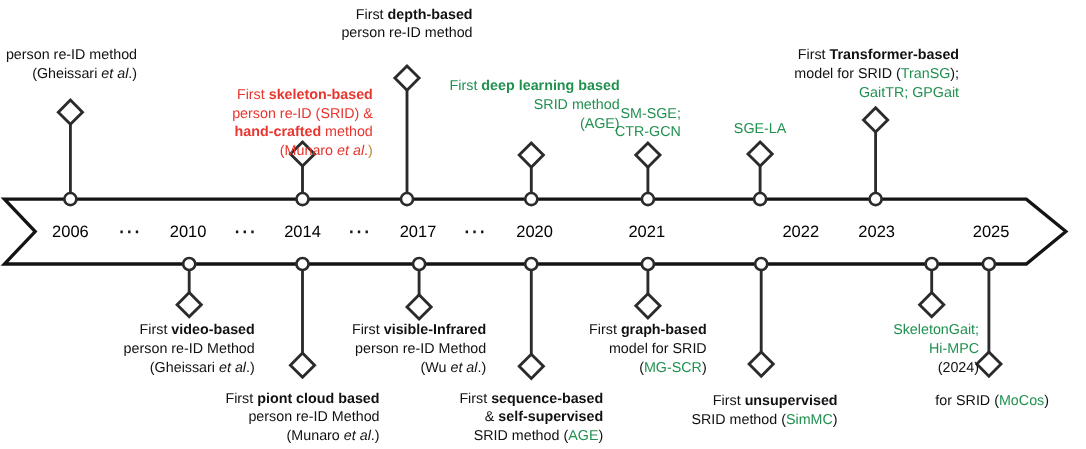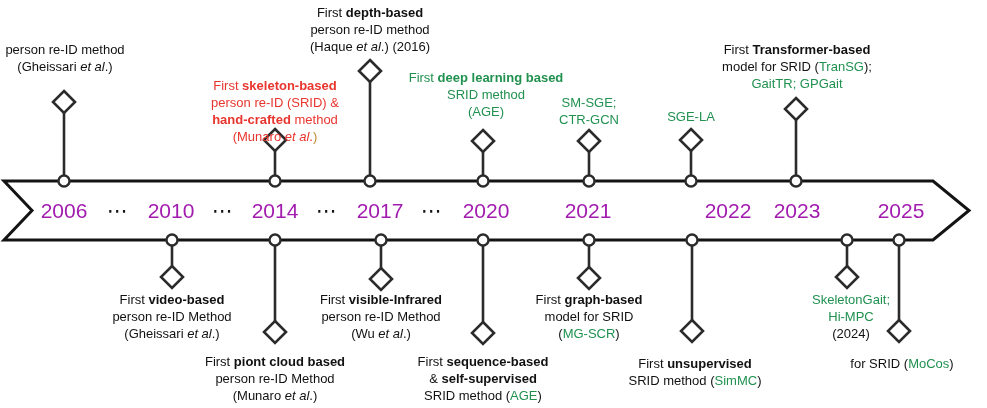--- a/index.html
+++ b/index.html
@@ -7,37 +7,37 @@
     position:relative;
     width:987px;height:408px;
     background:#ffffff;
     font-family:"Liberation Sans","DejaVu Sans",sans-serif;
     overflow:hidden;
   }
   .graphics{position:absolute;left:0;top:0;}
   .ann{
     position:absolute;
     transform:translateX(-50%);
-    text-align:center;
+    text-align:right;
     font-size:13px;
     line-height:17px;
     color:#111111;
     white-space:nowrap;
   }
   .ann b{font-weight:bold;}
   .ann i{font-style:italic;}
   .red{color:#e8352e;margin-top:20px;}
   .green{color:#219150;}
   .gold{color:#bf8b2e;}
   .year{
     position:absolute;
     transform:translate(-50%,-50%);
     top:211px;
-    font-size:21px;
-    color:#a21caf;
+    font-size:15px;
+    color:#000000;
     white-space:nowrap;
     text-align:right;
   }
   .dots{
     position:absolute;
     transform:translate(-50%,-50%);
     top:211px;
     font-size:21px;
     letter-spacing:1px;
     color:#141414;
@@ -152,21 +152,20 @@
   <div class="ann red" style="left:275px;top:57px">
     <div><span>First </span><b>skeleton-based</b></div>
     <div><span>person re-ID (SRID) &amp;</span></div>
     <div><b>hand-crafted</b><span> method</span></div>
     <div><span>(Munaro </span><i>et al</i><span>.</span><span class="gold">)</span></div>
   </div>
 
   <div class="ann" style="left:370px;top:4px">
     <div><span>First </span><b>depth-based</b></div>
     <div><span>person re-ID method</span></div>
-    <div><span>(Haque </span><i>et al</i><span>.) (2016)</span></div>
   </div>
 
   <div class="ann green" style="left:486px;top:69px">
     <div><span>First </span><b>deep learning based</b></div>
     <div><span>SRID method</span></div>
     <div><span>(AGE)</span></div>
   </div>
 
   <div class="ann green" style="left:589px;top:94px">
     <div><span>SM-SGE;</span></div>

